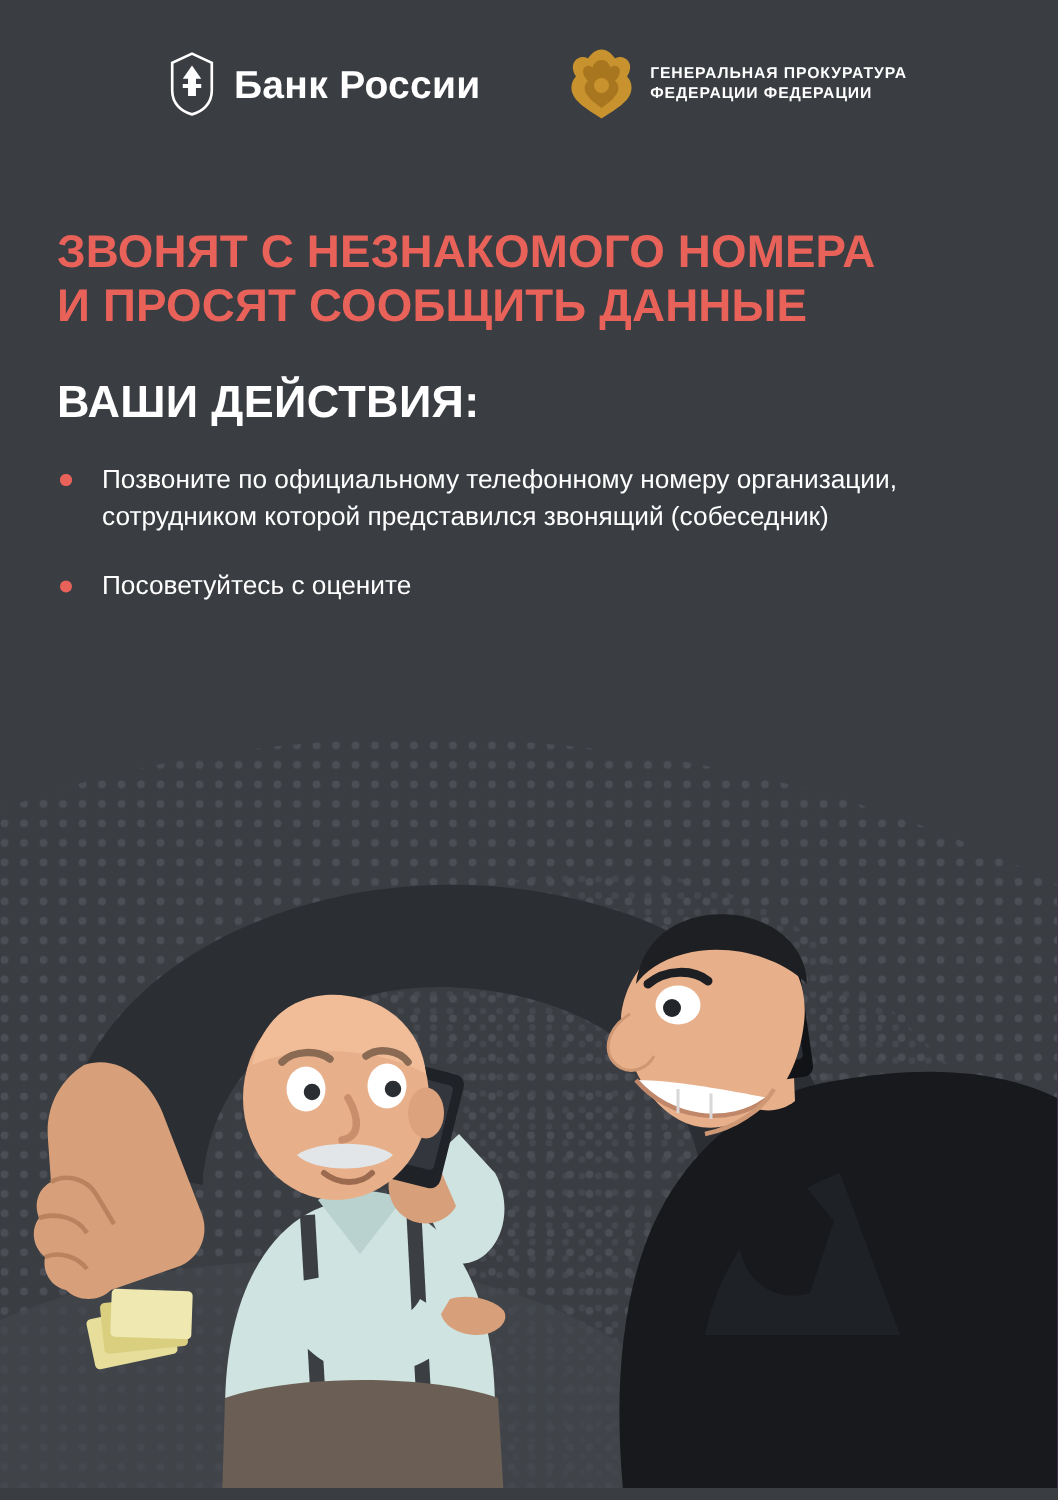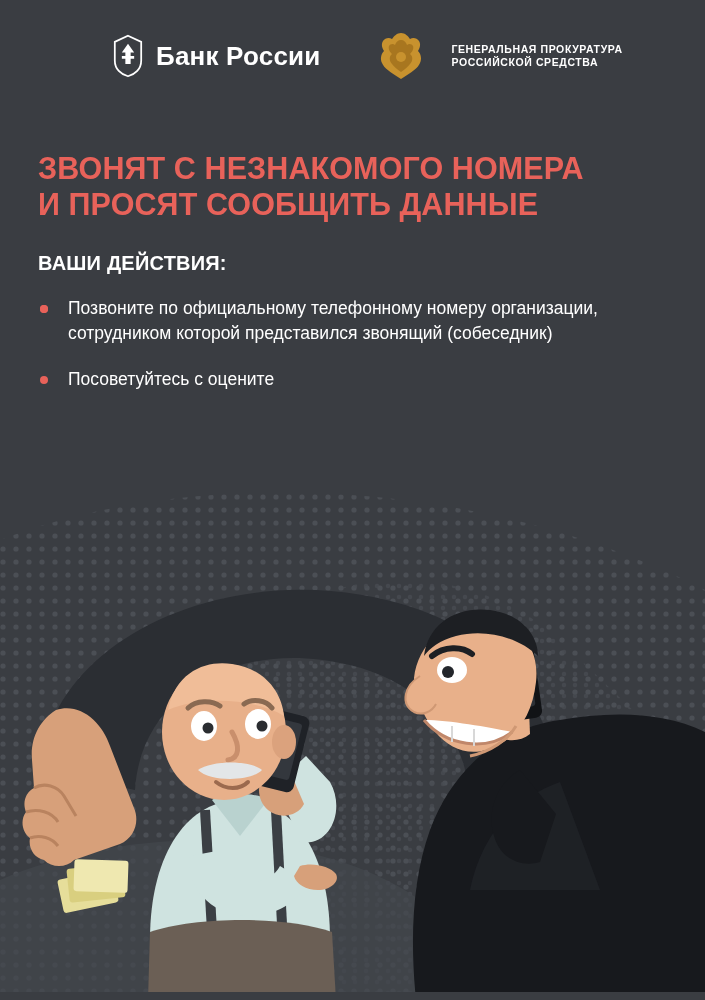--- a/index.html
+++ b/index.html
@@ -52,21 +52,20 @@
   .logo-cbr .cbr-text {
     font-size: 26px;
     font-weight: bold;
     letter-spacing: 0.2px;
     color: #ffffff;
     white-space: nowrap;
   }
   .logo-gp {
     display: flex;
     margin-left: 58px;
-    gap: 18px;
   }
   .logo-gp .gp-emblem {
     width: 46px;
     height: 52px;
     margin-right: 9px;
     flex: none;
   }
   .logo-gp .gp-lines {
     display: flex;
     flex-direction: column;
@@ -94,21 +93,21 @@
     color: #e8625a;
     letter-spacing: 0.1px;
     text-transform: uppercase;
     white-space: nowrap;
   }
   
   .actions-title {
     position: relative;
     z-index: 5;
     margin: 30px 0 0 38px;
-    font-size: 20px;
+    font-size: 30px;
     font-weight: bold;
     color: #ffffff;
     letter-spacing: 0.2px;
   }
   .actions-list {
     position: relative;
     z-index: 5;
     margin: 20px 0 0 40px;
     width: 620px;
     list-style: none;
@@ -179,21 +178,21 @@
     </div>
 
     <div class="logo-gp">
       <svg class="gp-emblem" viewBox="0 0 46 52">
         <path d="M23 3 C19 3 16 6 14 9 C11 7 7 8 5 11 C3 14 4 18 6 21 C3 24 2 29 4 33 C6 38 12 42 23 49 C34 42 40 38 42 33 C44 29 43 24 40 21 C42 18 43 14 41 11 C39 8 35 7 32 9 C30 6 27 3 23 3 Z" fill="#c8922e"></path>
         <path d="M23 10 C20 10 18 12 17 15 C15 13 12 14 11 16 C10 19 12 22 14 24 C11 26 11 31 14 34 C16 37 19 39 23 42 C27 39 30 37 32 34 C35 31 35 26 32 24 C34 22 36 19 35 16 C34 14 31 13 29 15 C28 12 26 10 23 10 Z" fill="#a8761f"></path>
         <circle cx="23" cy="27" r="5" fill="#c8922e"></circle>
       </svg>
       <div class="gp-lines">
         <div class="gp-line">ГЕНЕРАЛЬНАЯ ПРОКУРАТУРА</div>
-        <div class="gp-line">РОССИЙСКОЙ СРЕДСТВА</div>
+        <div class="gp-line">ФЕДЕРАЦИИ ФЕДЕРАЦИИ</div>
       </div>
     </div>
   </div>
 
   <div class="headline">
     <div class="headline-line">ЗВОНЯТ С НЕЗНАКОМОГО НОМЕРА</div>
     <div class="headline-line">И ПРОСЯТ СООБЩИТЬ ДАННЫЕ</div>
   </div>
 
   <div class="actions-title">ВАШИ ДЕЙСТВИЯ:</div>

